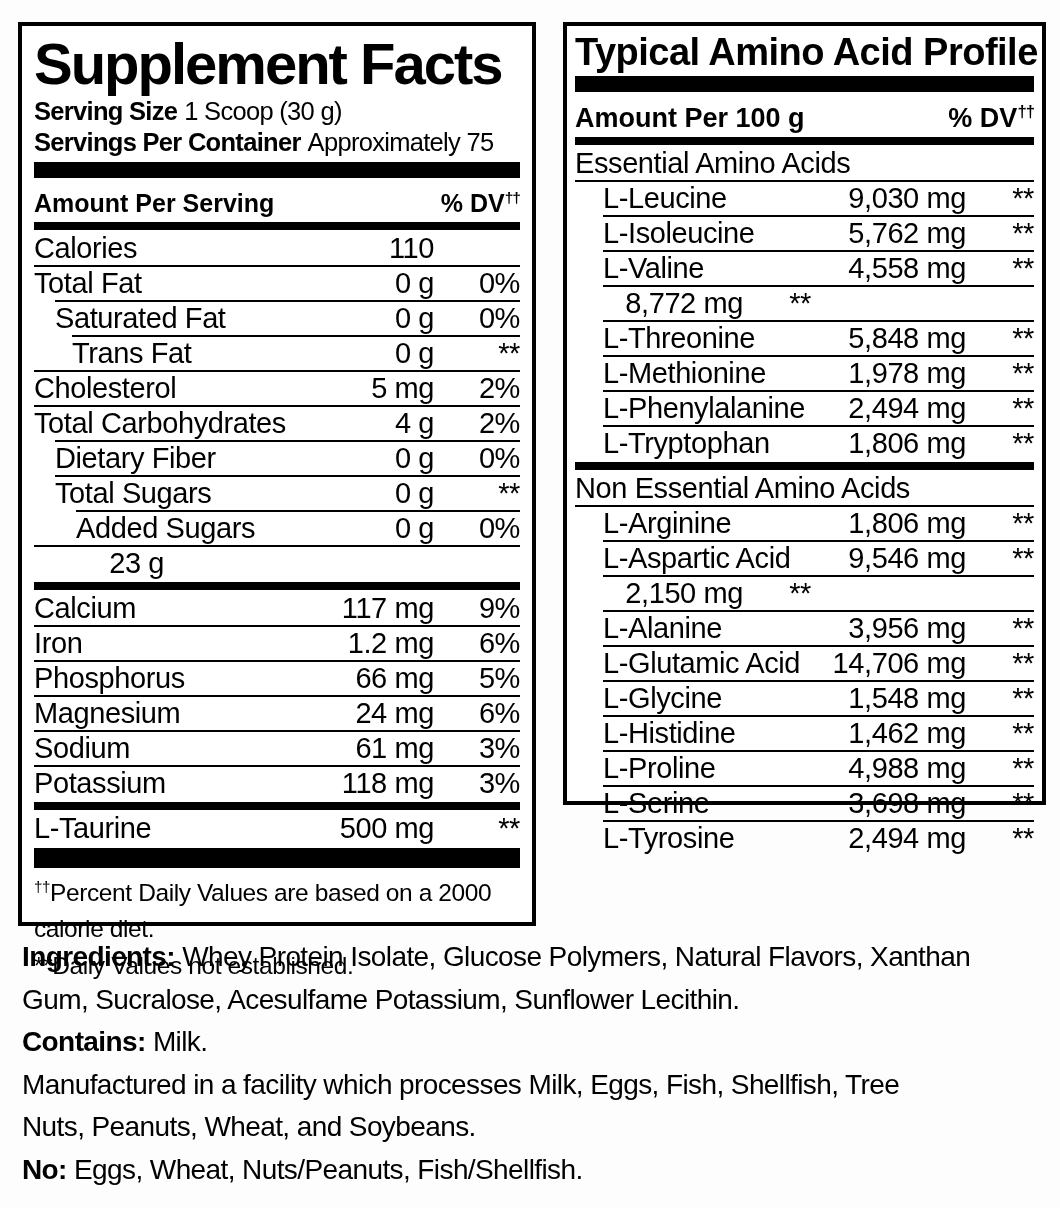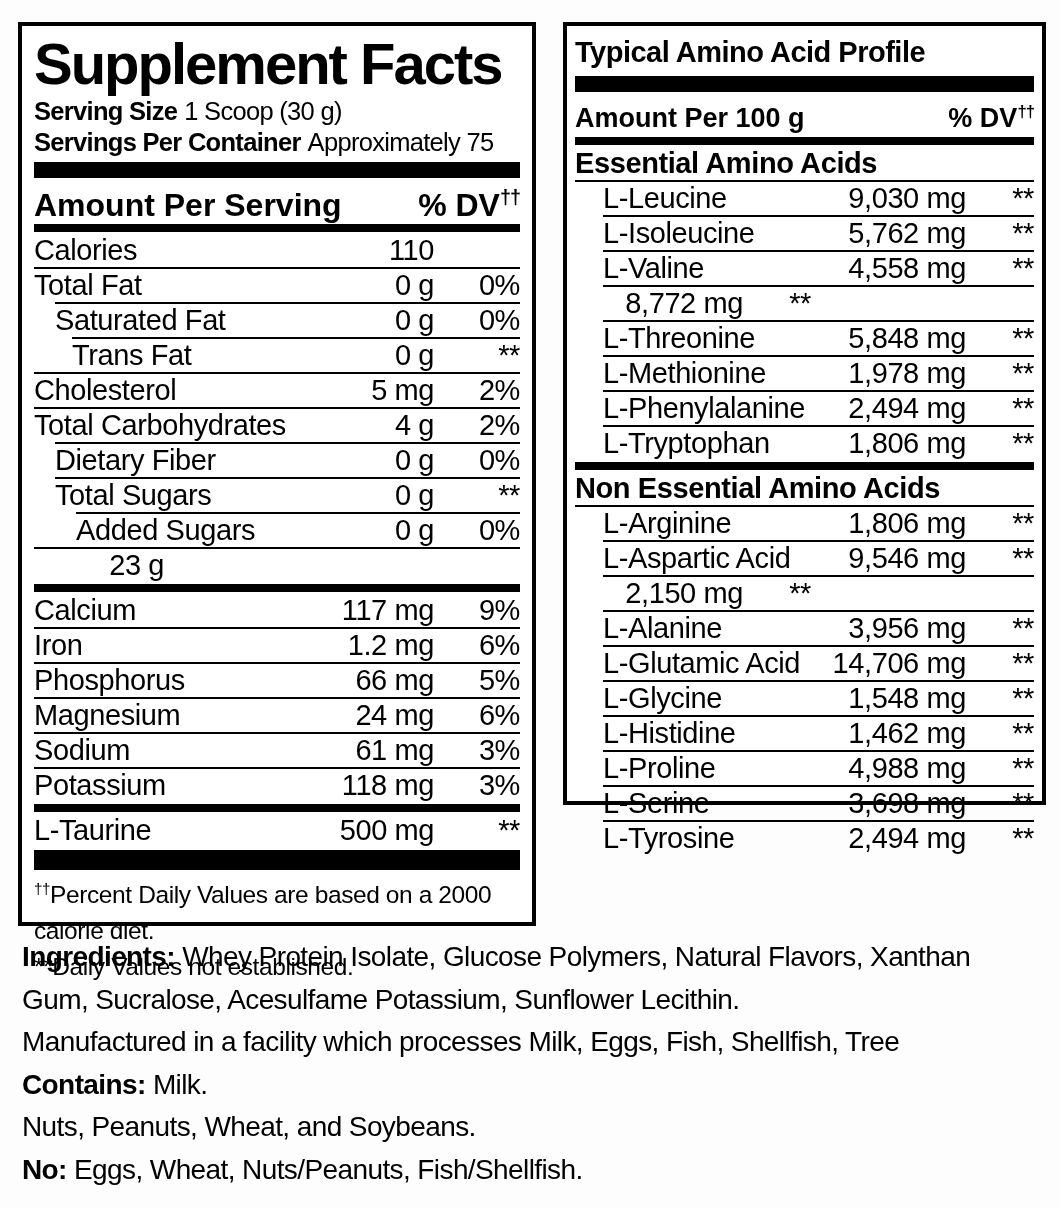--- a/index.html
+++ b/index.html
@@ -32,21 +32,21 @@
   }
   .serving-line b { margin-right: 7px; letter-spacing: -0.7px; }
 
   .bar { background: #000; }
   .bar.h16 { height: 16px; margin-top: 4px; margin-bottom: 3px; }
   .bar.h8  { height: 8px;  margin-top: 2px; margin-bottom: 2px; }
   .bar.h20 { height: 20px; margin-top: 3px; margin-bottom: 4px; }
 
   .col-header {
     display: flex; justify-content: space-between; align-items: flex-end;
-    font-weight: bold; font-size: 32px; line-height: 33px;
+    font-weight: bold; font-size: 25px; line-height: 33px;
     white-space: nowrap;
   }
   .sup { font-size: 0.62em; vertical-align: super; letter-spacing: -1px; }
 
   .nrow {
     display: flex; align-items: baseline;
     font-size: 29px; line-height: 33px; height: 33px;
     letter-spacing: -0.4px;
   }
   .nrow .name { flex: 1; white-space: nowrap; overflow: hidden; }
@@ -56,26 +56,26 @@
   #nutrient-rows div.nrow:first-of-type, #mineral-rows div.nrow:first-of-type { border-top: none; }
 
   .fnote {
     font-size: 24.5px; line-height: 30px;
     letter-spacing: -0.4px; white-space: nowrap;
   }
   .fnote sup { font-size: 0.62em; }
 
   
   .aa-title {
-    font-size: 29px; font-weight: bold;
+    font-size: 38px; font-weight: bold;
     letter-spacing: -0.5px; line-height: 40px; white-space: nowrap;
   }
   #right-panel .col-header { font-size: 27px; line-height: 34px; }
   .sec-head {
-    font-weight: bold; font-size: 29px; line-height: 33px; height: 33px;
+    font-weight: normal; font-size: 29px; line-height: 33px; height: 33px;
     letter-spacing: -0.4px; border-bottom: 2px solid #000; white-space: nowrap;
   }
   .arow {
     display: flex; align-items: baseline;
     margin-left: 28px;
     font-size: 29px; line-height: 33px; height: 33px;
     letter-spacing: -0.4px;
     border-bottom: 2px solid #000;
   }
   .arow:last-of-type { border-bottom: none; }
@@ -368,20 +368,20 @@
       </div>
     </div>
 </div>
 
 <div id="footer-text">
 
     <div class="ftr-line"><b>Ingredients:</b><span> Whey Protein Isolate, Glucose Polymers, Natural Flavors, Xanthan</span></div>
 
     <div class="ftr-line"><b></b><span>Gum, Sucralose, Acesulfame Potassium, Sunflower Lecithin.</span></div>
 
+    <div class="ftr-line"><b>Contains:</b><span> Milk.</span></div>
+
     <div class="ftr-line"><b></b><span>Manufactured in a facility which processes Milk, Eggs, Fish, Shellfish, Tree</span></div>
 
-    <div class="ftr-line"><b>Contains:</b><span> Milk.</span></div>
-
     <div class="ftr-line"><b></b><span>Nuts, Peanuts, Wheat, and Soybeans.</span></div>
 
     <div class="ftr-line"><b>No:</b><span> Eggs, Wheat, Nuts/Peanuts, Fish/Shellfish.</span></div>
   </div>
 
 </body></html>

